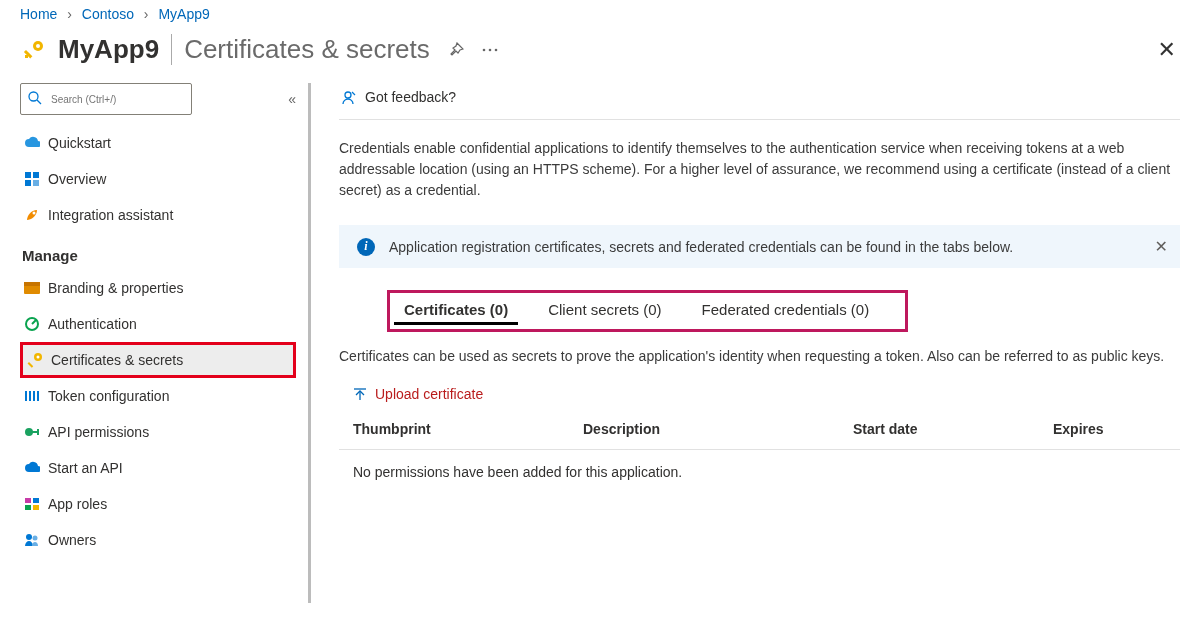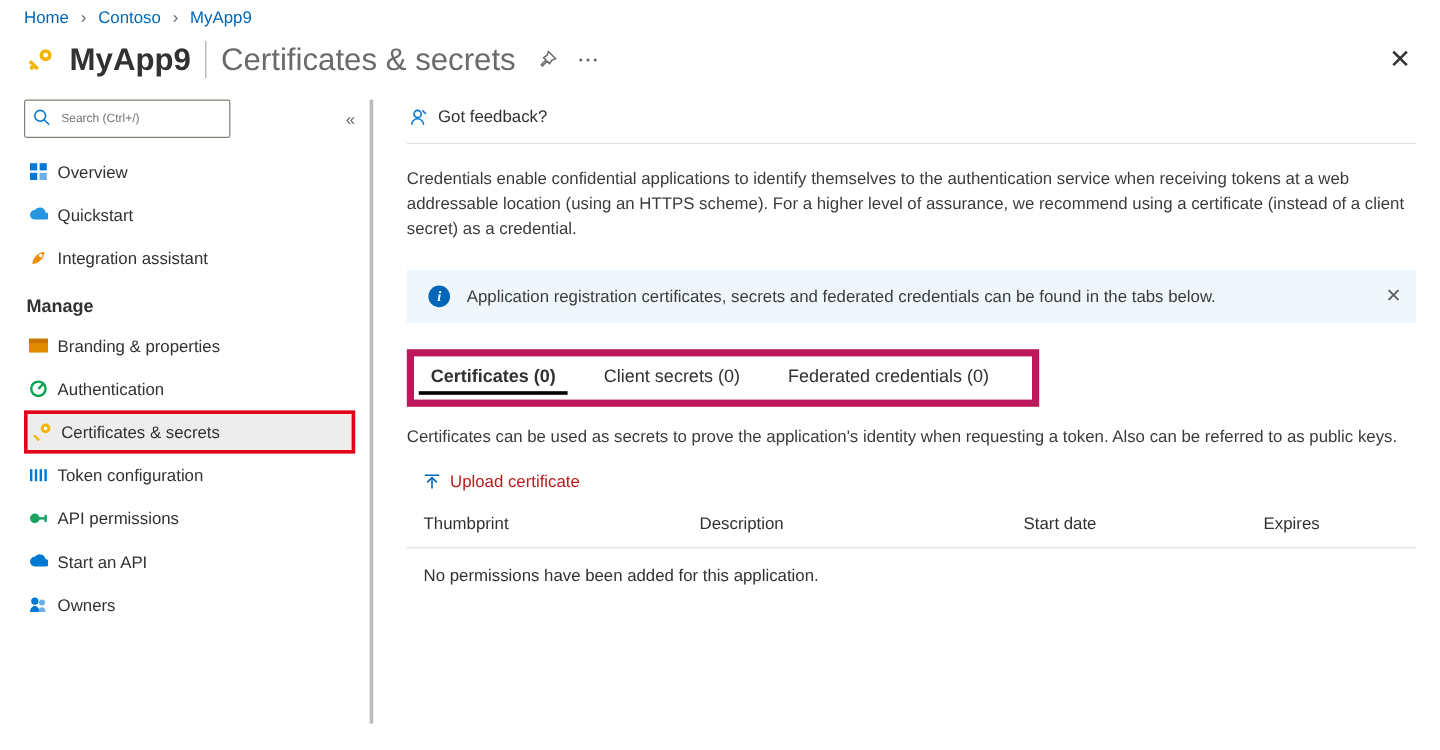--- a/index.html
+++ b/index.html
@@ -168,24 +168,25 @@
     flex-shrink:0;
   }
   .info-banner .dismiss {
     margin-left: auto;
     cursor: pointer;
     color: #605e5c;
     font-size: 16px;
   }
 
   .tabs-wrap {
-    border: 6px solid #be185d;
+    border: 3px solid #be185d;
     display: inline-flex;
     padding: 4px 6px 4px 4px;
     margin-bottom: 14px;
+    margin-left: 48px;
   }
   .tab {
     padding: 4px 10px;
     margin-right: 20px;
     cursor: pointer;
     font-size: 15px;
     color: #323130;
   }
   .tab.active {
     font-weight: 700;
@@ -207,21 +208,21 @@
     margin-top: 15px;
   }
   .upload-row .ic { margin-right: 8px; }
 
   .table {
     width: 100%;
     border-top: 1px solid transparent;
   }
   .thead {
     display: flex;
-    font-weight: 400;
+    font-weight: 700;
     padding: 8px 0 12px 14px;
     border-bottom: 1px solid #e1e1e1;
     font-size:14px;
     color:#323130;
   }
   .thead .c1 { width: 230px; }
   .thead .c2 { width: 270px; }
   .thead .c3 { width: 200px; }
   .thead .c4 { flex:1; }
   .empty {
@@ -282,39 +283,39 @@
               <line x1="10" y1="10" x2="14" y2="14" stroke="#0078d4" stroke-width="1.3"></line>
             </svg>
         </span>
         <input class="search" placeholder="Search (Ctrl+/)" style="">
       </div>
       <span class="collapse">«</span>
     </div>
 
     <div class="nav-item">
       <span class="ic">
+          <svg width="16" height="14">
+            <path d="M5 11a4 4 0 0 1 0-8 5 5 0 0 1 9 2 3 3 0 0 1 0 6z" fill="#2796e0"></path>
+          </svg>
+        </span>
+      <span>Quickstart</span>
+    </div>
+    <div class="nav-item">
+      <span class="ic">
           <svg width="16" height="16">
             <rect x="1" y="1" width="6" height="6" fill="#0078d4"></rect>
             <rect x="9" y="1" width="6" height="6" fill="#0078d4"></rect>
             <rect x="1" y="9" width="6" height="6" fill="#0078d4"></rect>
             <rect x="9" y="9" width="6" height="6" fill="#69afe5"></rect>
           </svg>
         </span>
       <span>Overview</span>
     </div>
     <div class="nav-item">
       <span class="ic">
-          <svg width="16" height="14">
-            <path d="M5 11a4 4 0 0 1 0-8 5 5 0 0 1 9 2 3 3 0 0 1 0 6z" fill="#2796e0"></path>
-          </svg>
-        </span>
-      <span>Quickstart</span>
-    </div>
-    <div class="nav-item">
-      <span class="ic">
           <svg width="16" height="16">
             <path d="M3 13c0-4 4-10 10-10 0 6-6 10-10 10z" fill="#f28c00"></path>
             <circle cx="10" cy="6" r="1.5" fill="#fff"></circle>
           </svg>
         </span>
       <span>Integration assistant</span>
     </div>
 
     <div class="nav-section">Manage</div>
 
@@ -367,20 +368,31 @@
         </span>
       <span>API permissions</span>
     </div>
     <div class="nav-item">
       <span class="ic">
           <svg width="16" height="14">
             <path d="M5 11a4 4 0 0 1 0-8 5 5 0 0 1 9 2 3 3 0 0 1 0 6z" fill="#0078d4"></path>
           </svg>
         </span>
       <span>Start an API</span>
+    </div>
+    <div class="nav-item">
+      <span class="ic">
+          <svg width="16" height="14">
+            <rect x="1" y="1" width="6" height="5" fill="#c73ba8"></rect>
+            <rect x="9" y="1" width="6" height="5" fill="#0078d4"></rect>
+            <rect x="1" y="8" width="6" height="5" fill="#0aa34f"></rect>
+            <rect x="9" y="8" width="6" height="5" fill="#f2b600"></rect>
+          </svg>
+        </span>
+      <span>App roles</span>
     </div>
     <div class="nav-item">
       <span class="ic">
           <svg width="16" height="14">
             <circle cx="5" cy="4" r="3" fill="#0078d4"></circle>
             <path d="M1 13c0-3 2-5 4-5s4 2 4 5z" fill="#0078d4"></path>
             <circle cx="11" cy="5" r="2.5" fill="#69afe5"></circle>
             <path d="M8 13c0-2.5 1.5-4 3-4s3 1.5 3 4z" fill="#69afe5"></path>
           </svg>
         </span>

